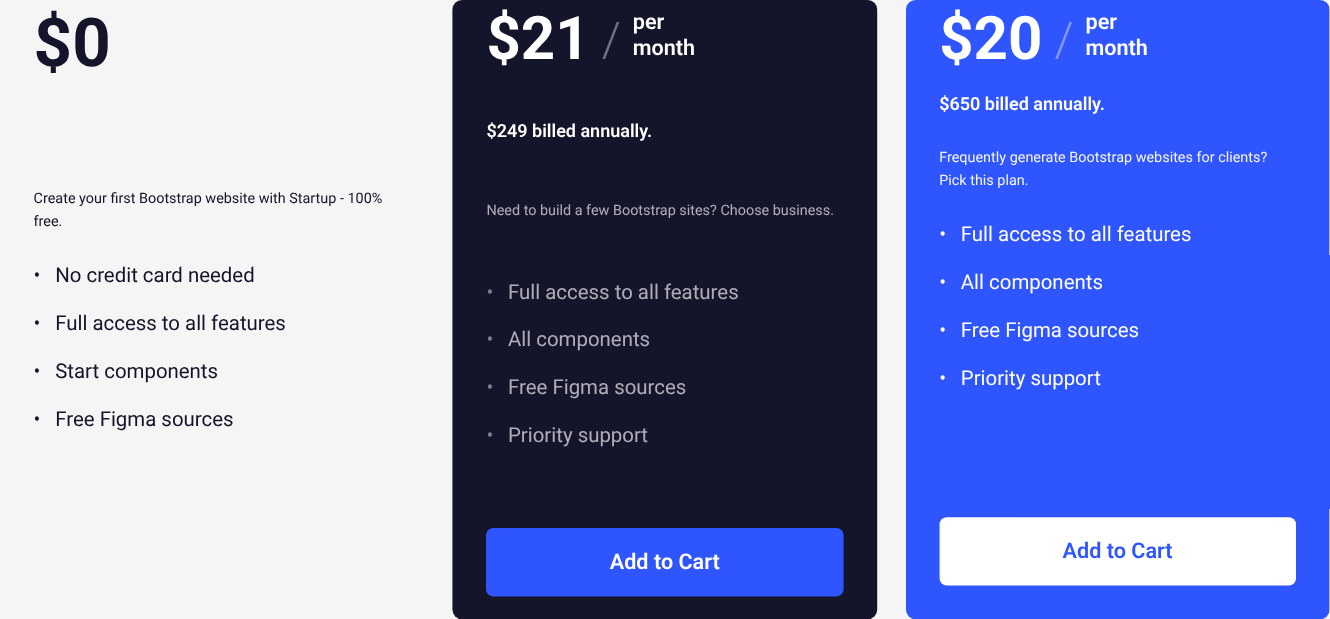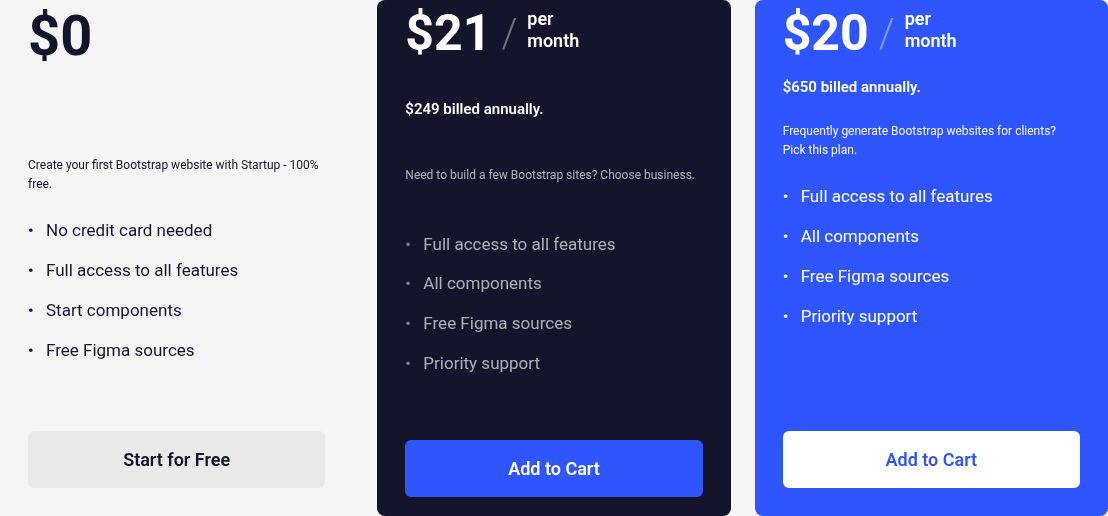--- a/index.html
+++ b/index.html
@@ -130,21 +130,20 @@
       <div class="price">$0</div>
     </div>
     <div class="billing-spacer"></div>
     <div class="description">Create your first Bootstrap website with Startup - 100% free.</div>
     <ul class="features">
       <li>No credit card needed</li>
       <li>Full access to all features</li>
       <li>Start components</li>
       <li>Free Figma sources</li>
     </ul>
-    <button class="cta cta-free">Start for Free</button>
   </div>
 
   <div class="card card-dark">
     <div class="price-row">
       <div class="price">$21</div>
       <div class="price-slash">/</div>
       <div class="period">
         <span>per</span><br>
         <span>month</span>
       </div>

